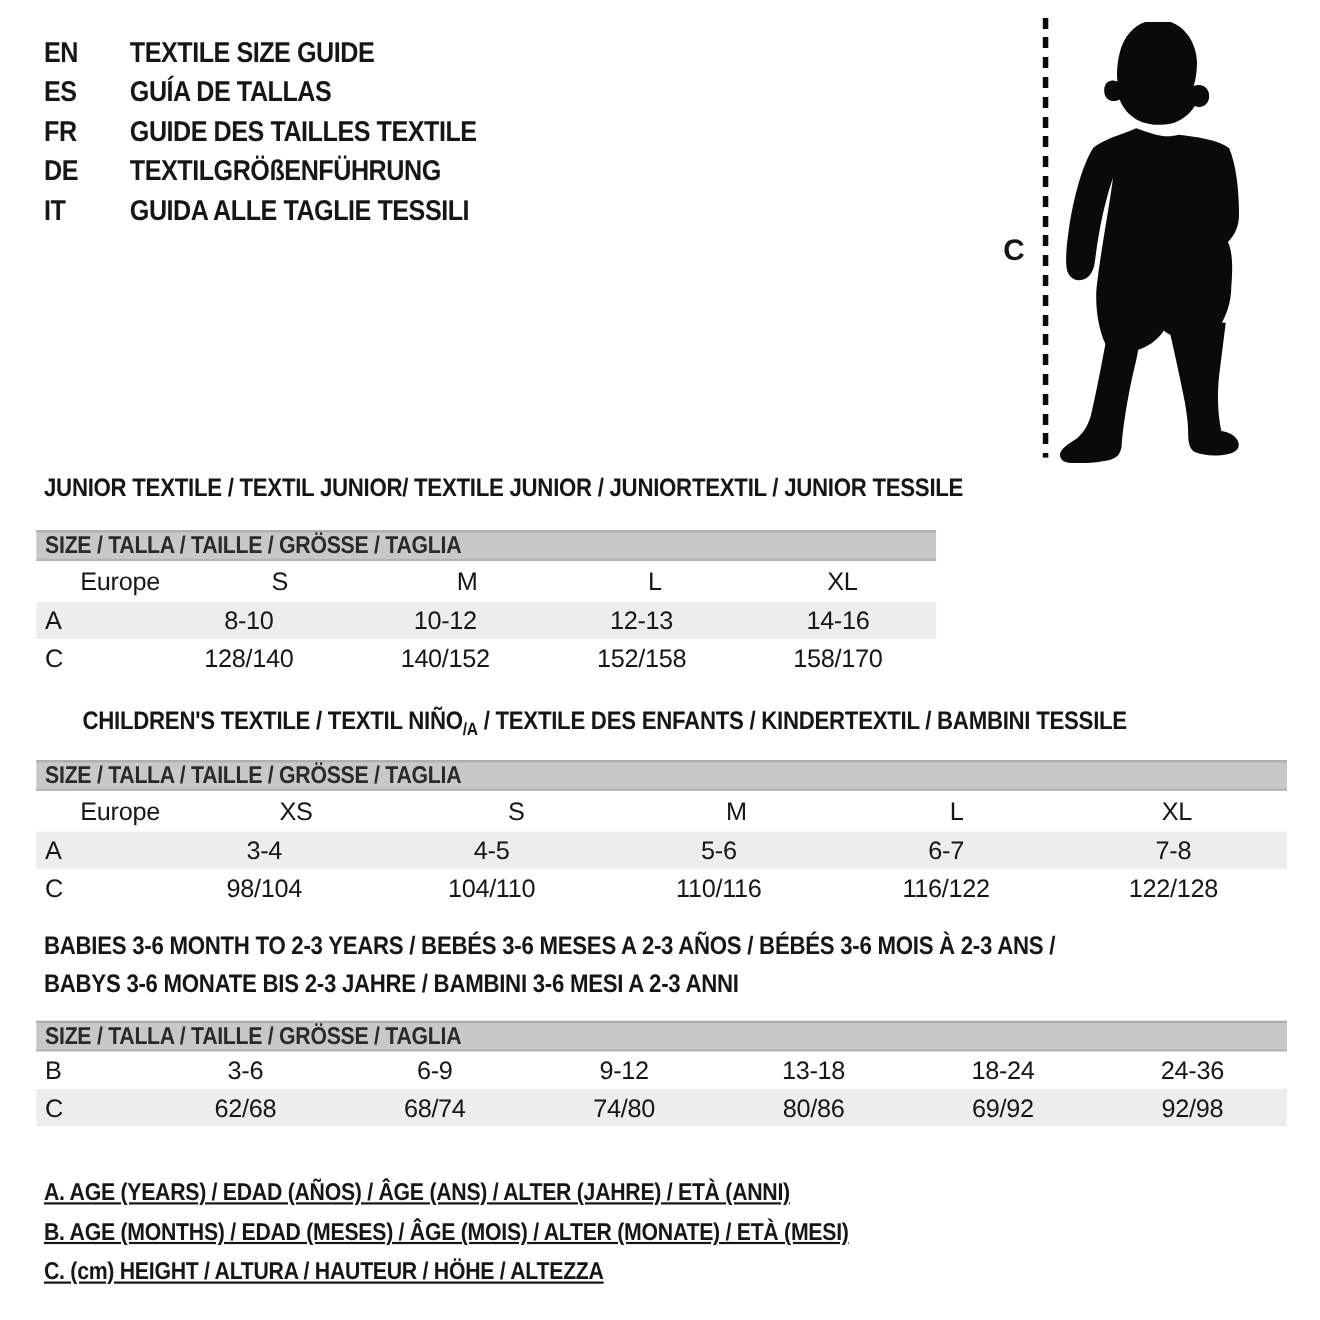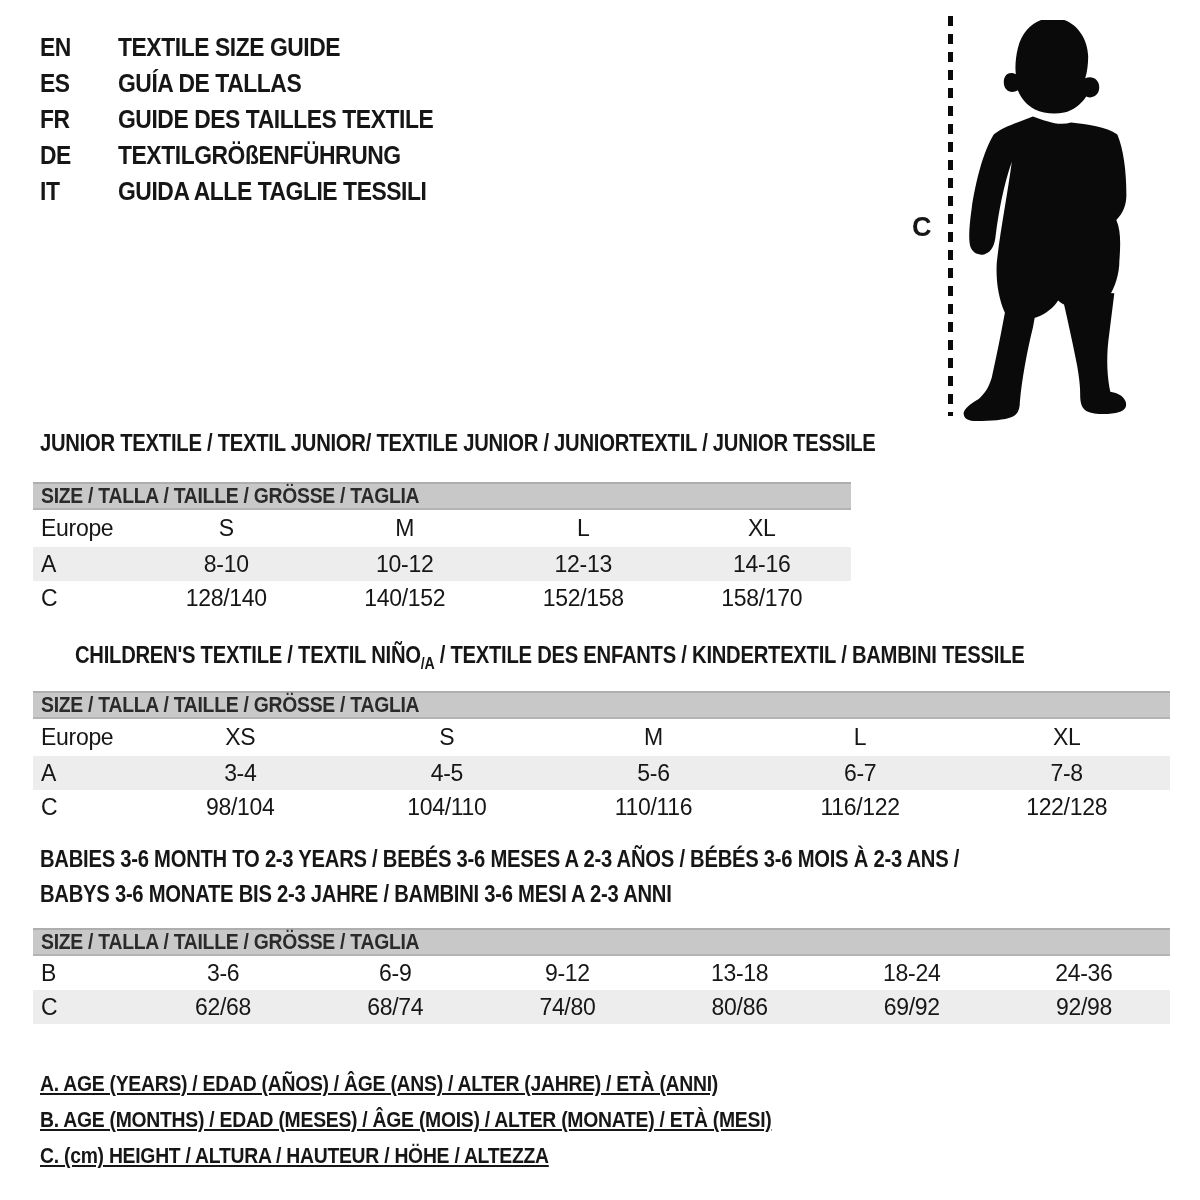--- a/index.html
+++ b/index.html
@@ -24,21 +24,21 @@
   .sec-title sub{font-size:70%;}
   
   .tbl{position:absolute;left:33px;font-size:23px;letter-spacing:-0.3px;}
   .tbl1{width:818px;}
   .tbl23{width:1137px;}
   .thead{
     height:24px;background:#c8c8c8;border-top:2px solid #aeaeae;border-bottom:2px solid #b4b4b4;
     display:flex;align-items:center;padding-left:8px;font-weight:700;font-size:22px;color:#2a2a2a;
   }
   .trow{display:flex;align-items:center;height:34px;background:#ffffff;}
-  .trow.first{height:37px;}
+  .trow.first{height:37px;margin-left:32px;}
   .trow.shade{background:#ededed;}
   .tlbl{width:104px;padding-left:8px;box-sizing:border-box;}
   .tval{flex:1;text-align:center;}
   
   .legend{position:absolute;left:40px;top:1066px;text-decoration:underline;}
   .legend-row{height:36px;display:flex;align-items:center;font-size:22px;font-weight:700;letter-spacing:-0.3px;}
 </style>
 </head>
 <body>
 

